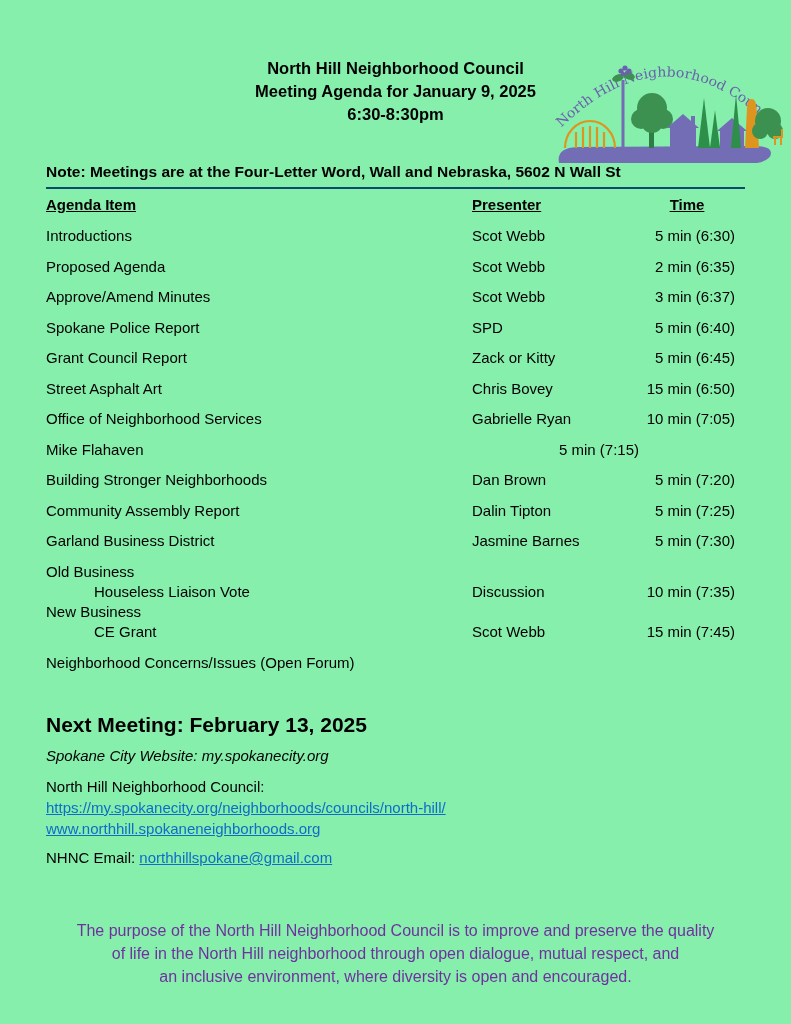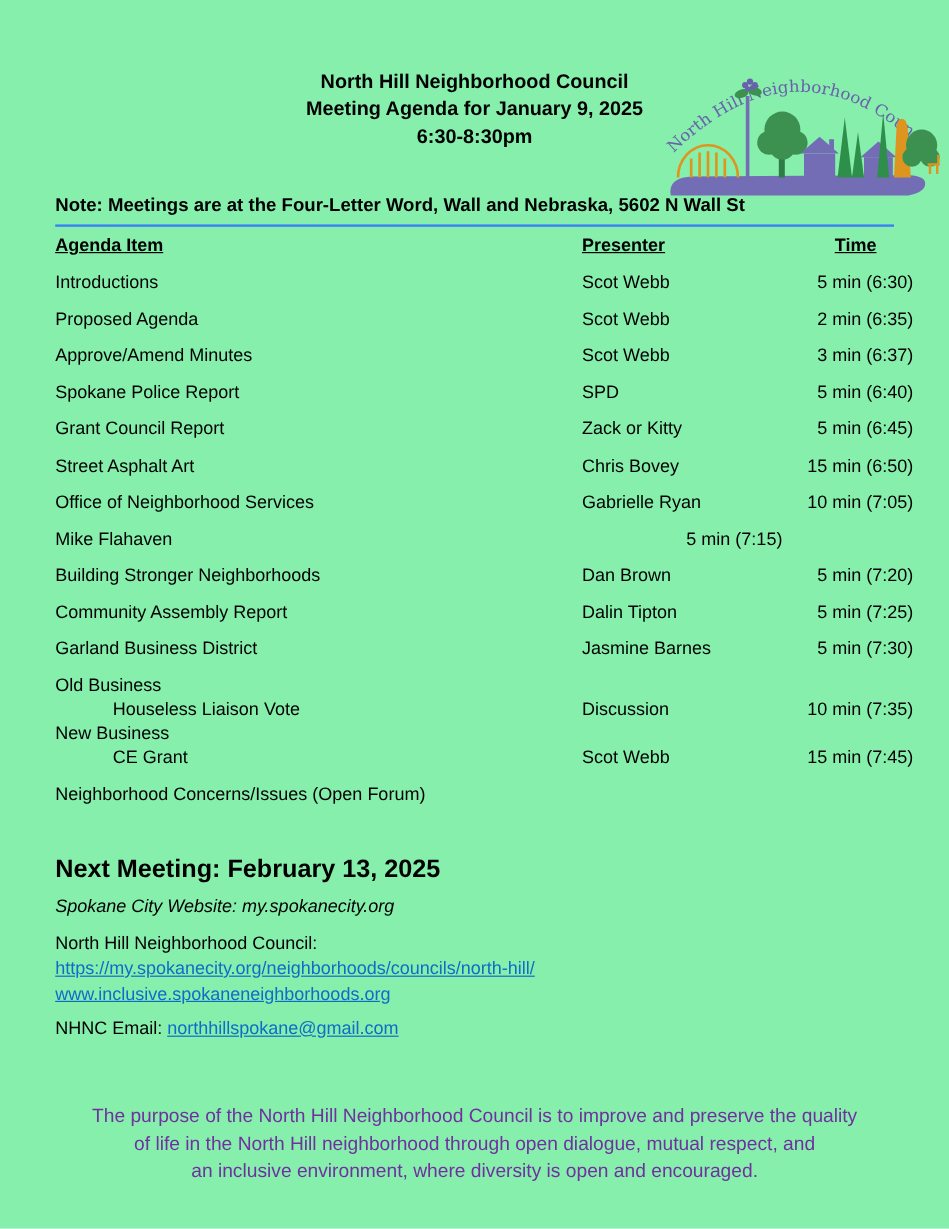--- a/index.html
+++ b/index.html
@@ -29,36 +29,35 @@
     width: 236px; height: 124px;
   }
 
   
   .note {
     position: absolute;
     top: 163px; left: 46px; right: 46px;
     font-weight: bold;
     font-size: 15.5px;
     padding-bottom: 6px;
-    border-bottom: 2px solid #3b82f6;
+    border-bottom: 2px solid #0c4a6e;
   }
 
   
   .agenda {
     position: absolute;
     top: 195px; left: 46px;
     width: 689px;
     font-size: 15px;
   }
   .trow {
     display: grid;
     grid-template-columns: 426px 167px 96px;
     line-height: 19px;
     margin-bottom: 11.5px;
-    gap: 13px;
   }
   .trow .c-time { text-align: right; }
   .thead { font-weight: bold; margin-bottom: 12px; }
   .thead .cell { text-decoration: underline; }
   .thead .c-time { text-align: center; }
   .trow.tight { margin-bottom: 1px; }
   .trow.gap-top { margin-top: 12px; }
   .c-item.indent { padding-left: 48px; }
 
   
@@ -253,21 +252,21 @@
       <div class="c-time"></div>
     </div>
   </div>
 
   <div class="abs next-meeting">Next Meeting: February 13, 2025</div>
   <div class="abs website">Spokane City Website: my.spokanecity.org</div>
 
   <div class="abs council">
     <div>North Hill Neighborhood Council:</div>
     <div><a class="doc-link" href="#">https://my.spokanecity.org/neighborhoods/councils/north-hill/</a></div>
-    <div><a class="doc-link" href="#">www.inclusive.spokaneneighborhoods.org</a></div>
+    <div><a class="doc-link" href="#">www.northhill.spokaneneighborhoods.org</a></div>
   </div>
 
   <div class="abs email-line">
     <span>NHNC Email: </span><a class="doc-link" href="#">northhillspokane@gmail.com</a>
   </div>
 
   <div class="purpose">
     <div>The purpose of the North Hill Neighborhood Council is to improve and preserve the quality</div>
     <div>of life in the North Hill neighborhood through open dialogue, mutual respect, and</div>
     <div>an inclusive environment, where diversity is open and encouraged.</div>

